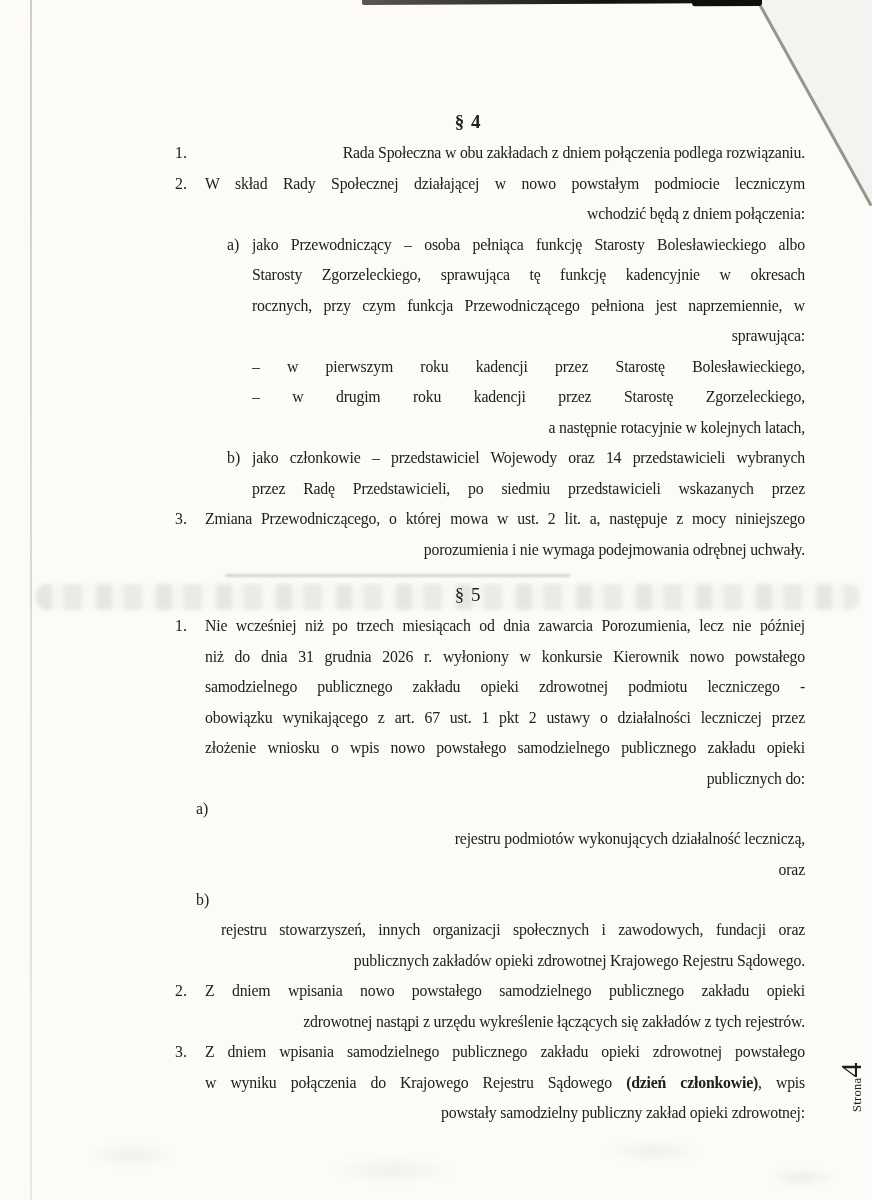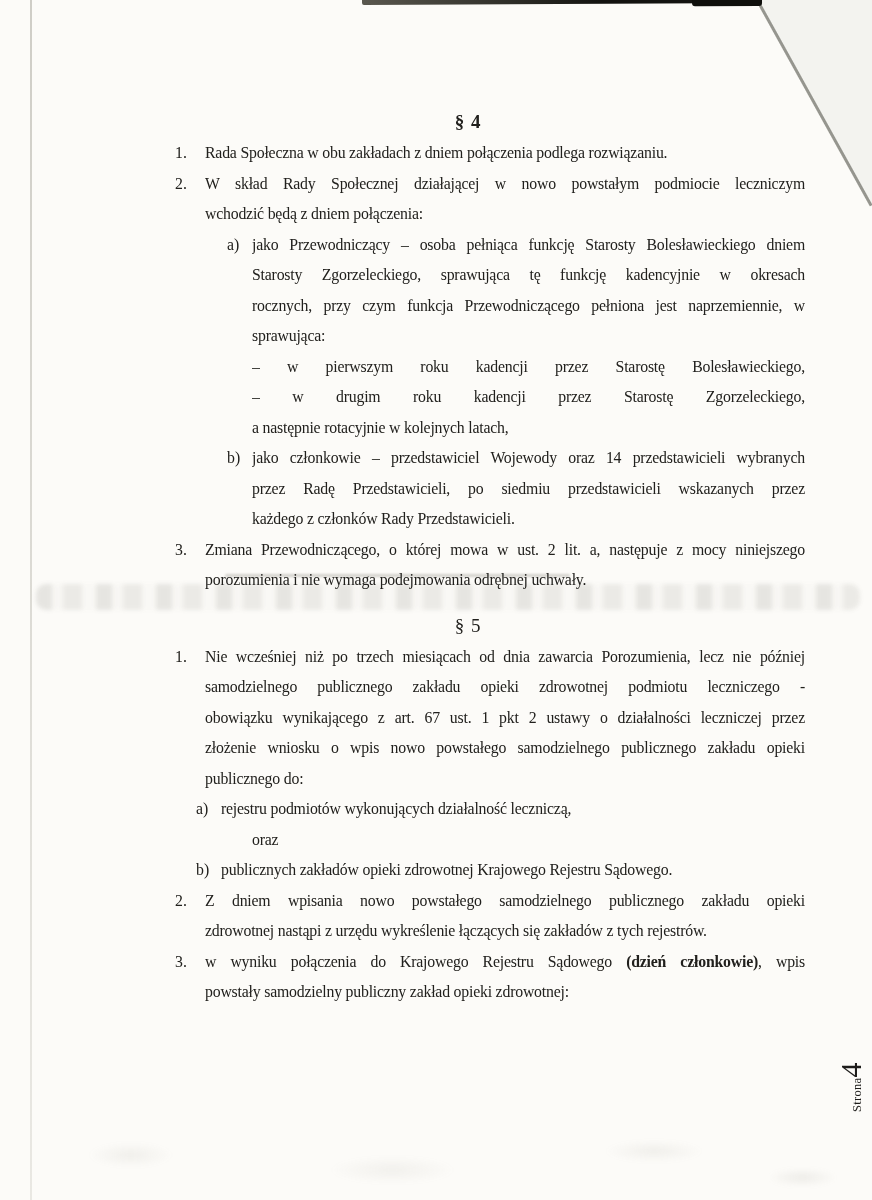--- a/index.html
+++ b/index.html
@@ -15,32 +15,32 @@
     transform:translateX(-22px); letter-spacing:1px;
   }
   .heading.bold { font-weight:700; }
   .heading.light { font-weight:400; }
   .sec5 { margin-top:14px; }
   .item { display:flex; }
   .num { width:30px; flex:none; font-size:15.8px; line-height:30.5px; }
   .body { width:600px; flex:none; }
   .line {
     font-size:15.8px; line-height:30.5px; height:30.5px; overflow:hidden;
-    letter-spacing:-0.2px; text-align:left; white-space:nowrap;
+    letter-spacing:-0.2px; text-align:right; white-space:nowrap;
   }
   .line.j { white-space:normal; text-align:justify; text-align-last:justify; }
   .b { font-weight:700; }
   
   .sub4 { display:flex; margin-left:22px; }
   .sub4 .smark { width:25px; flex:none; font-size:15.8px; line-height:30.5px; }
   .sub4 .sbody { width:553px; flex:none; }
   
   .sub5 { display:flex; margin-left:-9px; }
   .sub5 .smark { width:25px; flex:none; font-size:15.8px; line-height:30.5px; }
-  .sub5 .sbody { width:584px; flex:none; }
+  .sub5 .sbody { width:584px; flex:none;margin-top:30px; }
   .ind { padding-left:31px;font-family:Liberation Serif, serif; }
   
   .top-band {
     position:absolute; left:362px; top:0; width:400px; height:5px;
     background:linear-gradient(to right,#5a584f,#131310 60%);
     transform:rotate(-0.3deg); transform-origin:left top; border-radius:0 0 2px 2px;
   }
   .top-band::after {
     content:""; position:absolute; right:0; top:0; width:70px; height:8px;
     background:#0f0f0c; border-radius:0 0 3px 3px;
@@ -114,36 +114,35 @@
 
       <div class="item">
         <span class="num">2.</span>
         <div class="body">
           <div class="line j">W skład Rady Społecznej działającej w nowo powstałym podmiocie leczniczym</div>
           <div class="line">wchodzić będą z dniem połączenia:</div>
 
           <div class="sub4">
             <span class="smark">a)</span>
             <div class="sbody">
-              <div class="line j">jako Przewodniczący – osoba pełniąca funkcję Starosty Bolesławieckiego dniem</div>
+              <div class="line j">jako Przewodniczący – osoba pełniąca funkcję Starosty Bolesławieckiego albo</div>
               <div class="line j">Starosty Zgorzeleckiego, sprawująca tę funkcję kadencyjnie w okresach</div>
               <div class="line j">rocznych, przy czym funkcja Przewodniczącego pełniona jest naprzemiennie, w</div>
               <div class="line">sprawująca:</div>
               <div class="line j">– w pierwszym roku kadencji przez Starostę Bolesławieckiego,</div>
               <div class="line j">– w drugim roku kadencji przez Starostę Zgorzeleckiego,</div>
               <div class="line">a następnie rotacyjnie w kolejnych latach,</div>
             </div>
           </div>
 
           <div class="sub4">
             <span class="smark">b)</span>
             <div class="sbody">
               <div class="line j">jako członkowie – przedstawiciel Wojewody oraz 14 przedstawicieli wybranych</div>
               <div class="line j">przez Radę Przedstawicieli, po siedmiu przedstawicieli wskazanych przez</div>
-              <div class="line">każdego z członków Rady Przedstawicieli.</div>
             </div>
           </div>
         </div>
       </div>
 
       <div class="item">
         <span class="num">3.</span>
         <div class="body">
           <div class="line j">Zmiana Przewodniczącego, o której mowa w ust. 2 lit. a, następuje z mocy niniejszego</div>
           <div class="line">porozumienia i nie wymaga podejmowania odrębnej uchwały.</div>
@@ -151,53 +150,56 @@
       </div>
     </section>
 
     <section class="sec5">
       <h2 class="heading light">§ 5</h2>
 
       <div class="item">
         <span class="num">1.</span>
         <div class="body">
           <div class="line j">Nie wcześniej niż po trzech miesiącach od dnia zawarcia Porozumienia, lecz nie później</div>
+          <div class="line j">niż do dnia 31 grudnia 2026 r.  wyłoniony w konkursie Kierownik nowo powstałego</div>
           <div class="line j">samodzielnego publicznego zakładu opieki zdrowotnej podmiotu leczniczego -</div>
           <div class="line j">obowiązku wynikającego z art. 67 ust. 1 pkt 2 ustawy o działalności leczniczej przez</div>
           <div class="line j">złożenie wniosku o wpis nowo powstałego samodzielnego publicznego zakładu opieki</div>
-          <div class="line">publicznego do:</div>
+          <div class="line">publicznych do:</div>
 
           <div class="sub5">
             <span class="smark">a)</span>
             <div class="sbody">
               <div class="line">rejestru podmiotów wykonujących działalność leczniczą,</div>
               <div class="line ind">oraz</div>
             </div>
           </div>
 
           <div class="sub5">
             <span class="smark">b)</span>
             <div class="sbody">
+              <div class="line j">rejestru stowarzyszeń, innych organizacji społecznych i zawodowych, fundacji oraz</div>
               <div class="line">publicznych zakładów opieki zdrowotnej Krajowego Rejestru Sądowego.</div>
             </div>
           </div>
         </div>
       </div>
 
       <div class="item">
         <span class="num">2.</span>
         <div class="body">
           <div class="line j">Z dniem wpisania nowo powstałego samodzielnego publicznego zakładu opieki</div>
           <div class="line">zdrowotnej nastąpi z urzędu wykreślenie łączących się zakładów z tych rejestrów.</div>
         </div>
       </div>
 
       <div class="item">
         <span class="num">3.</span>
         <div class="body">
+          <div class="line j">Z dniem wpisania samodzielnego publicznego zakładu opieki zdrowotnej powstałego</div>
           <div class="line j"><span>w wyniku połączenia do Krajowego Rejestru Sądowego </span><span class="b">(dzień członkowie)</span><span>, wpis</span></div>
           <div class="line">powstały samodzielny publiczny zakład opieki zdrowotnej:</div>
         </div>
       </div>
     </section>
 
   </div>
 
   <div class="pagenum"><span class="pn-word">Strona</span><span class="pn-num">4</span></div>
 

